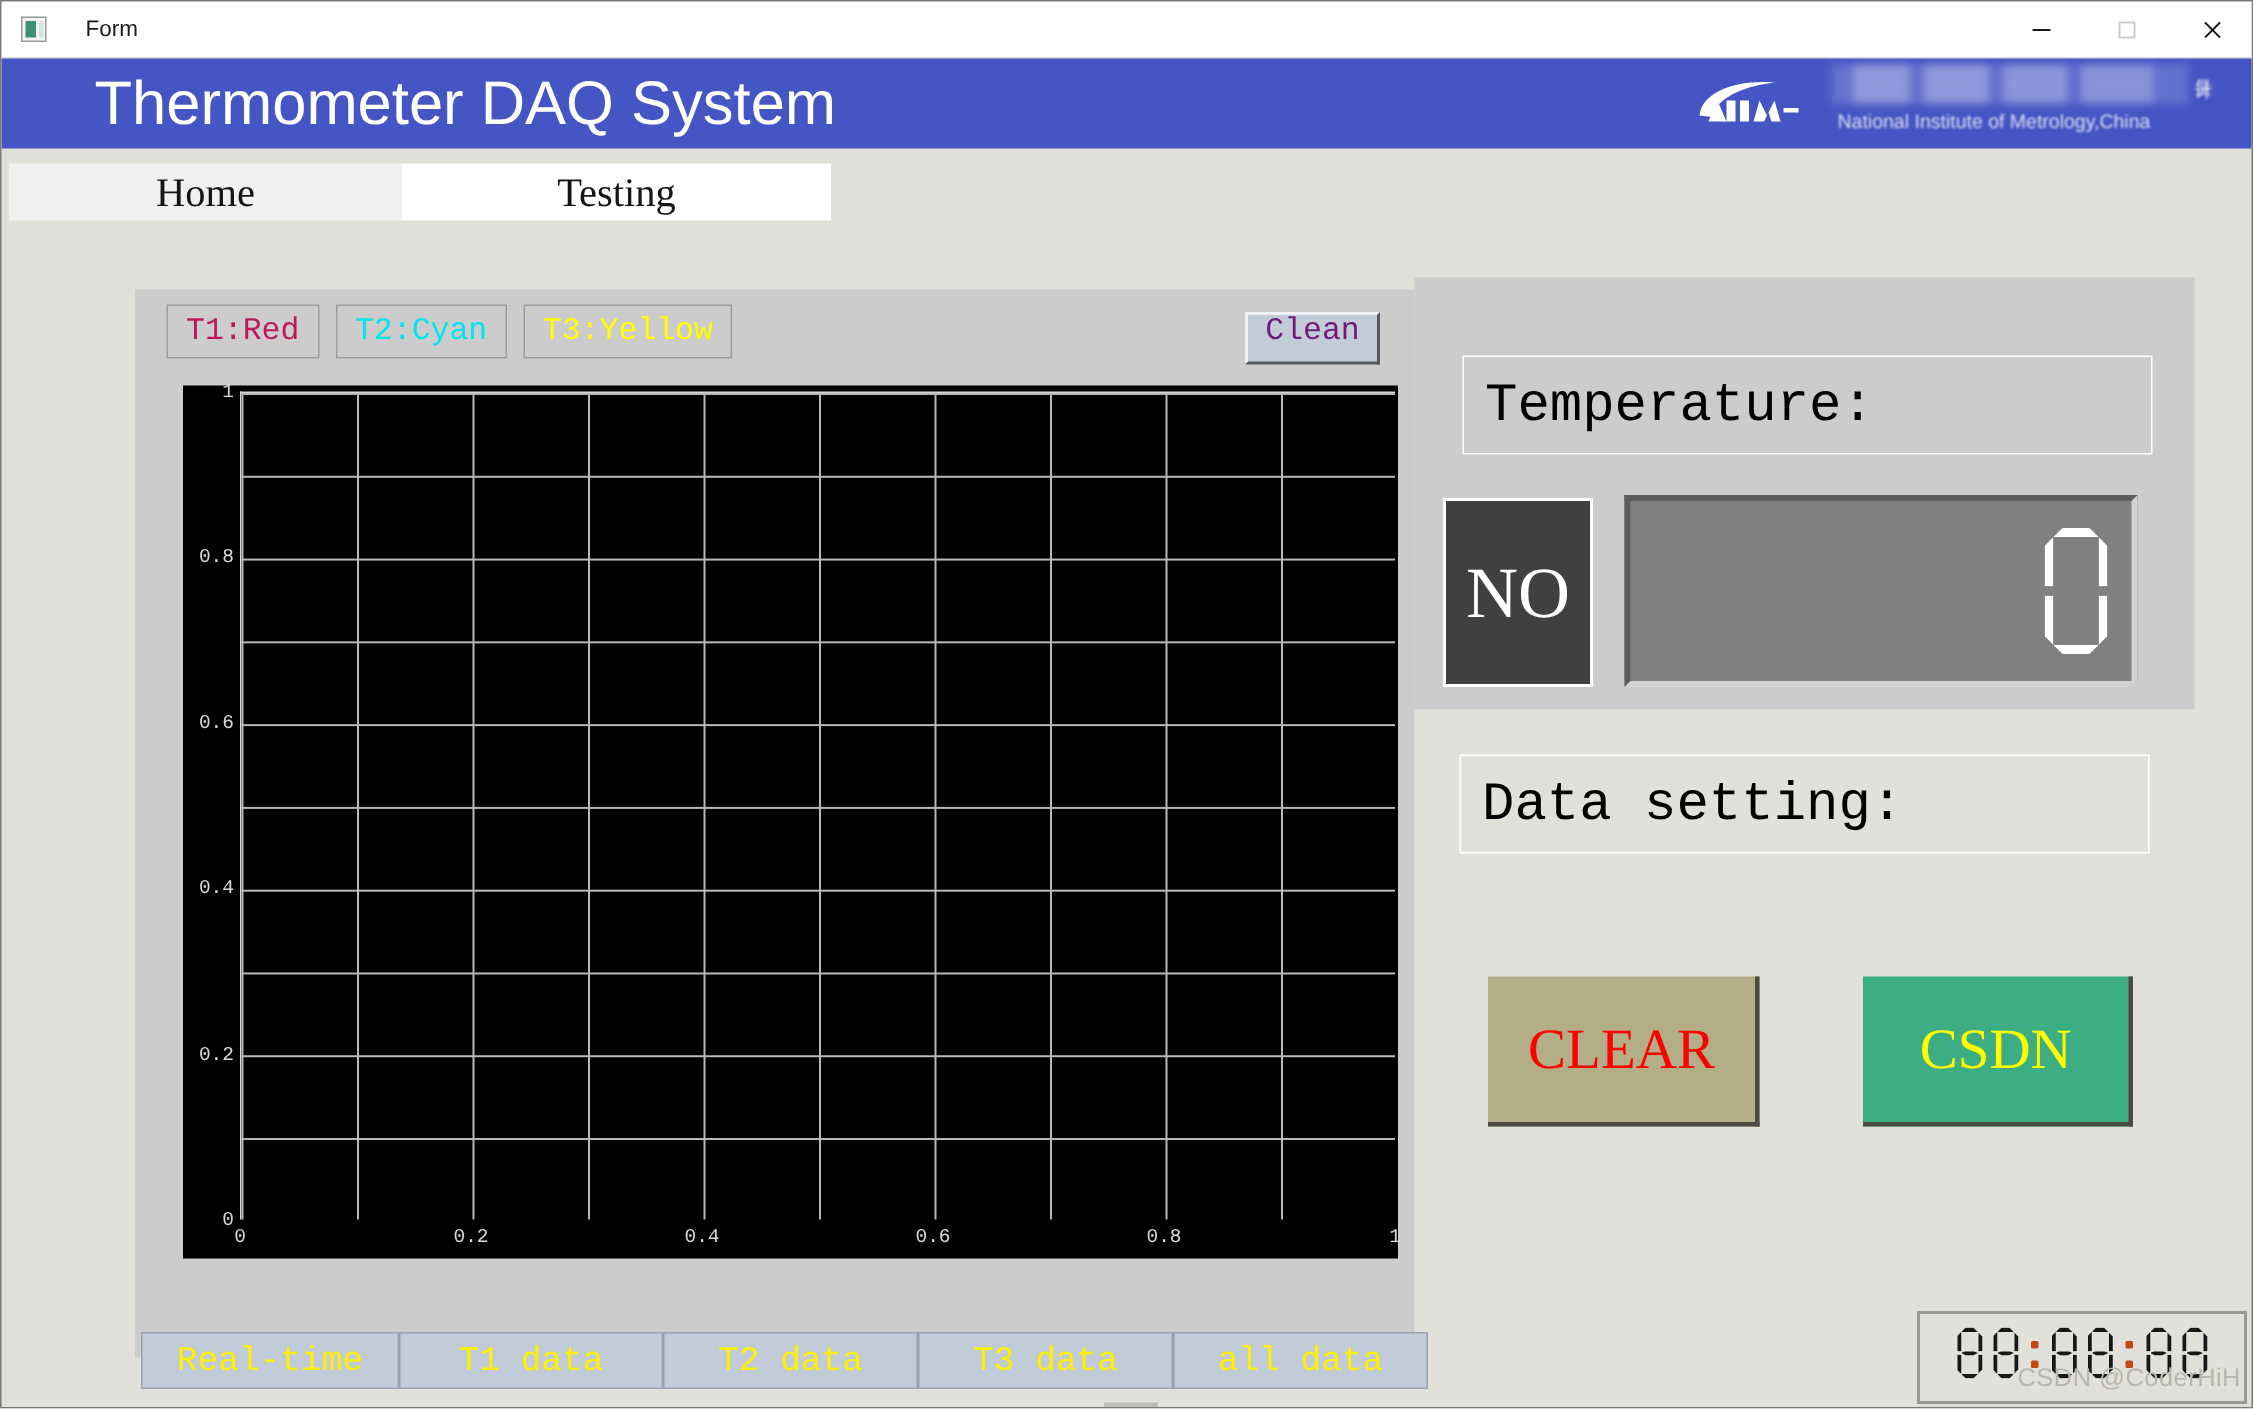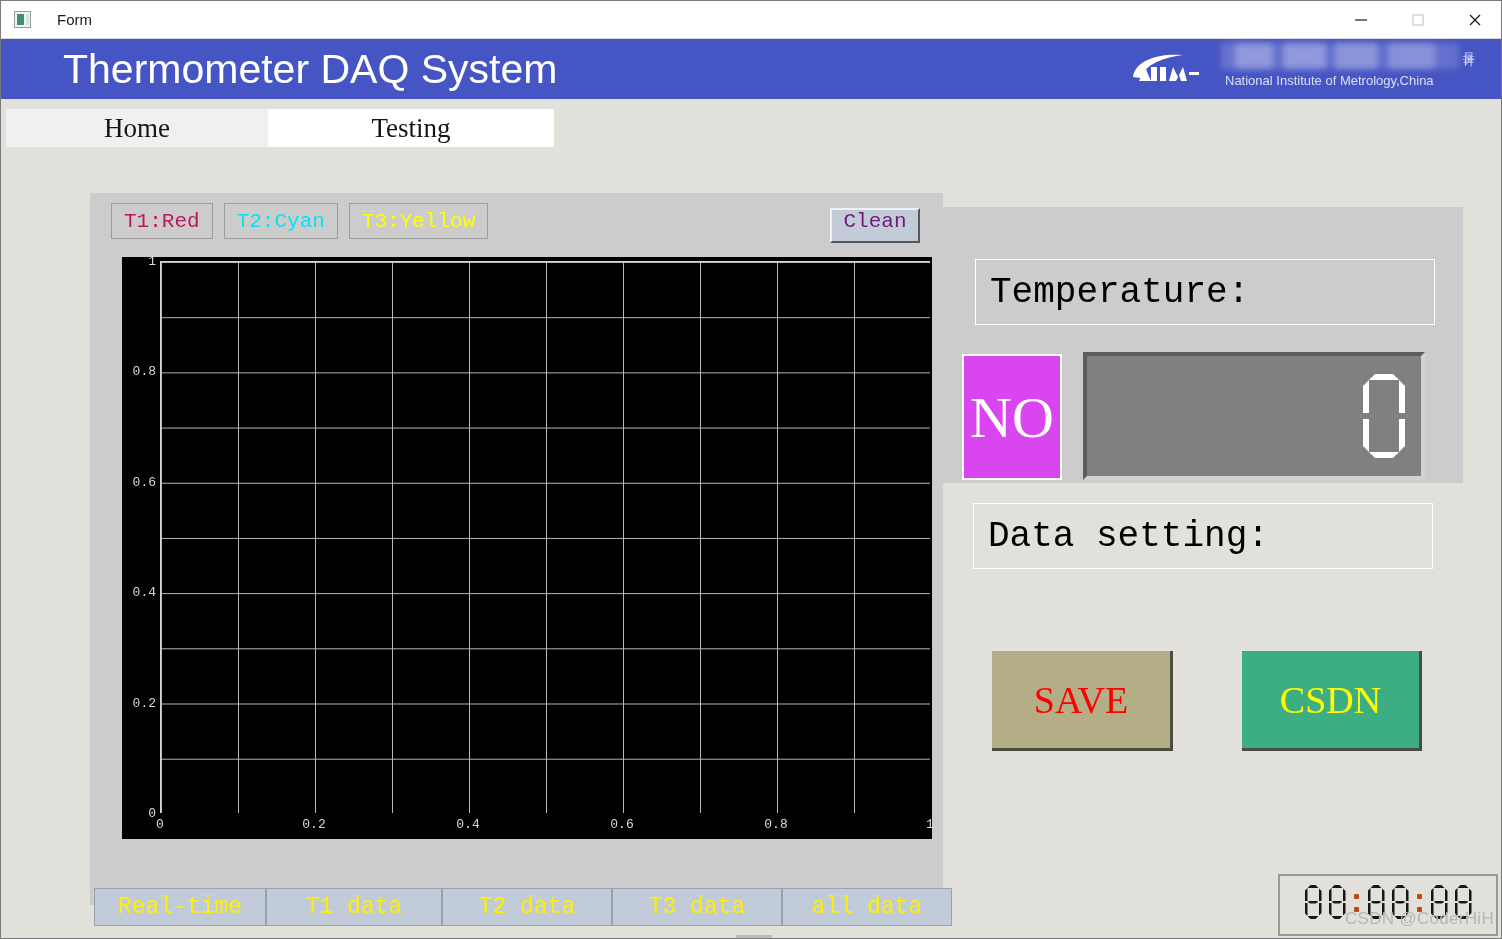--- a/index.html
+++ b/index.html
@@ -288,21 +288,21 @@
     box-sizing: border-box;
     font-family: "Liberation Mono", monospace;
     font-size: 23px;
     color: #FFF000;
     padding: 0 9px;
   }
 
   
   .temp-panel {
     position: absolute;
-    left: 942px; top: 206px;
+    left: 942px; top: 184px;
     width: 520px;
     height: 288px;
     background: #CCCCCC;
   }
   .field-label {
     position: absolute;
     background: #CCCCCC;
     border: 1px solid #ffffff;
     box-sizing: border-box;
     display: flex;
@@ -313,29 +313,29 @@
   #temp-label {
     left: 32px; top: 52px;
     width: 460px; height: 66px;
     font-size: 36px;
     padding-left: 14px;
   }
   .no-box {
     position: absolute;
     left: 19px; top: 147px;
     width: 100px; height: 126px;
-    background: #d946ef;
+    background: #404040;
     border: 2px solid #ffffff;
     box-sizing: border-box;
     display: flex;
     align-items: center;
     justify-content: center;
     color: #ffffff;
     font-family: "Liberation Serif", serif;
-    font-size: 58px;
+    font-size: 48px;
   }
   .lcd-box {
     position: absolute;
     left: 140px; top: 145px;
     width: 342px; height: 128px;
     background: #808080;
     border-top: 4px solid #5d5d5d;
     border-left: 4px solid #5d5d5d;
     border-right: 4px solid #d2d2d2;
     border-bottom: 4px solid #d2d2d2;
@@ -598,21 +598,21 @@
         <div class="seg s-e"></div>
         <div class="seg s-f"></div>
         <div class="seg s-g off"></div>
       </div>
     </div>
   </div>
 
   <div class="data-panel">
     <div class="field-label" id="data-label">Data setting:</div>
     <div class="act-btn" id="clear-btn">
-      <span>SAVE</span>
+      <span>CLEAR</span>
     </div>
     <div class="act-btn" id="save-btn">
       <span>CSDN</span>
     </div>
   </div>
 
   <div class="clock">
     <div class="clock-digits">
       <div class="cd">
           <div class="seg s-a"></div>

